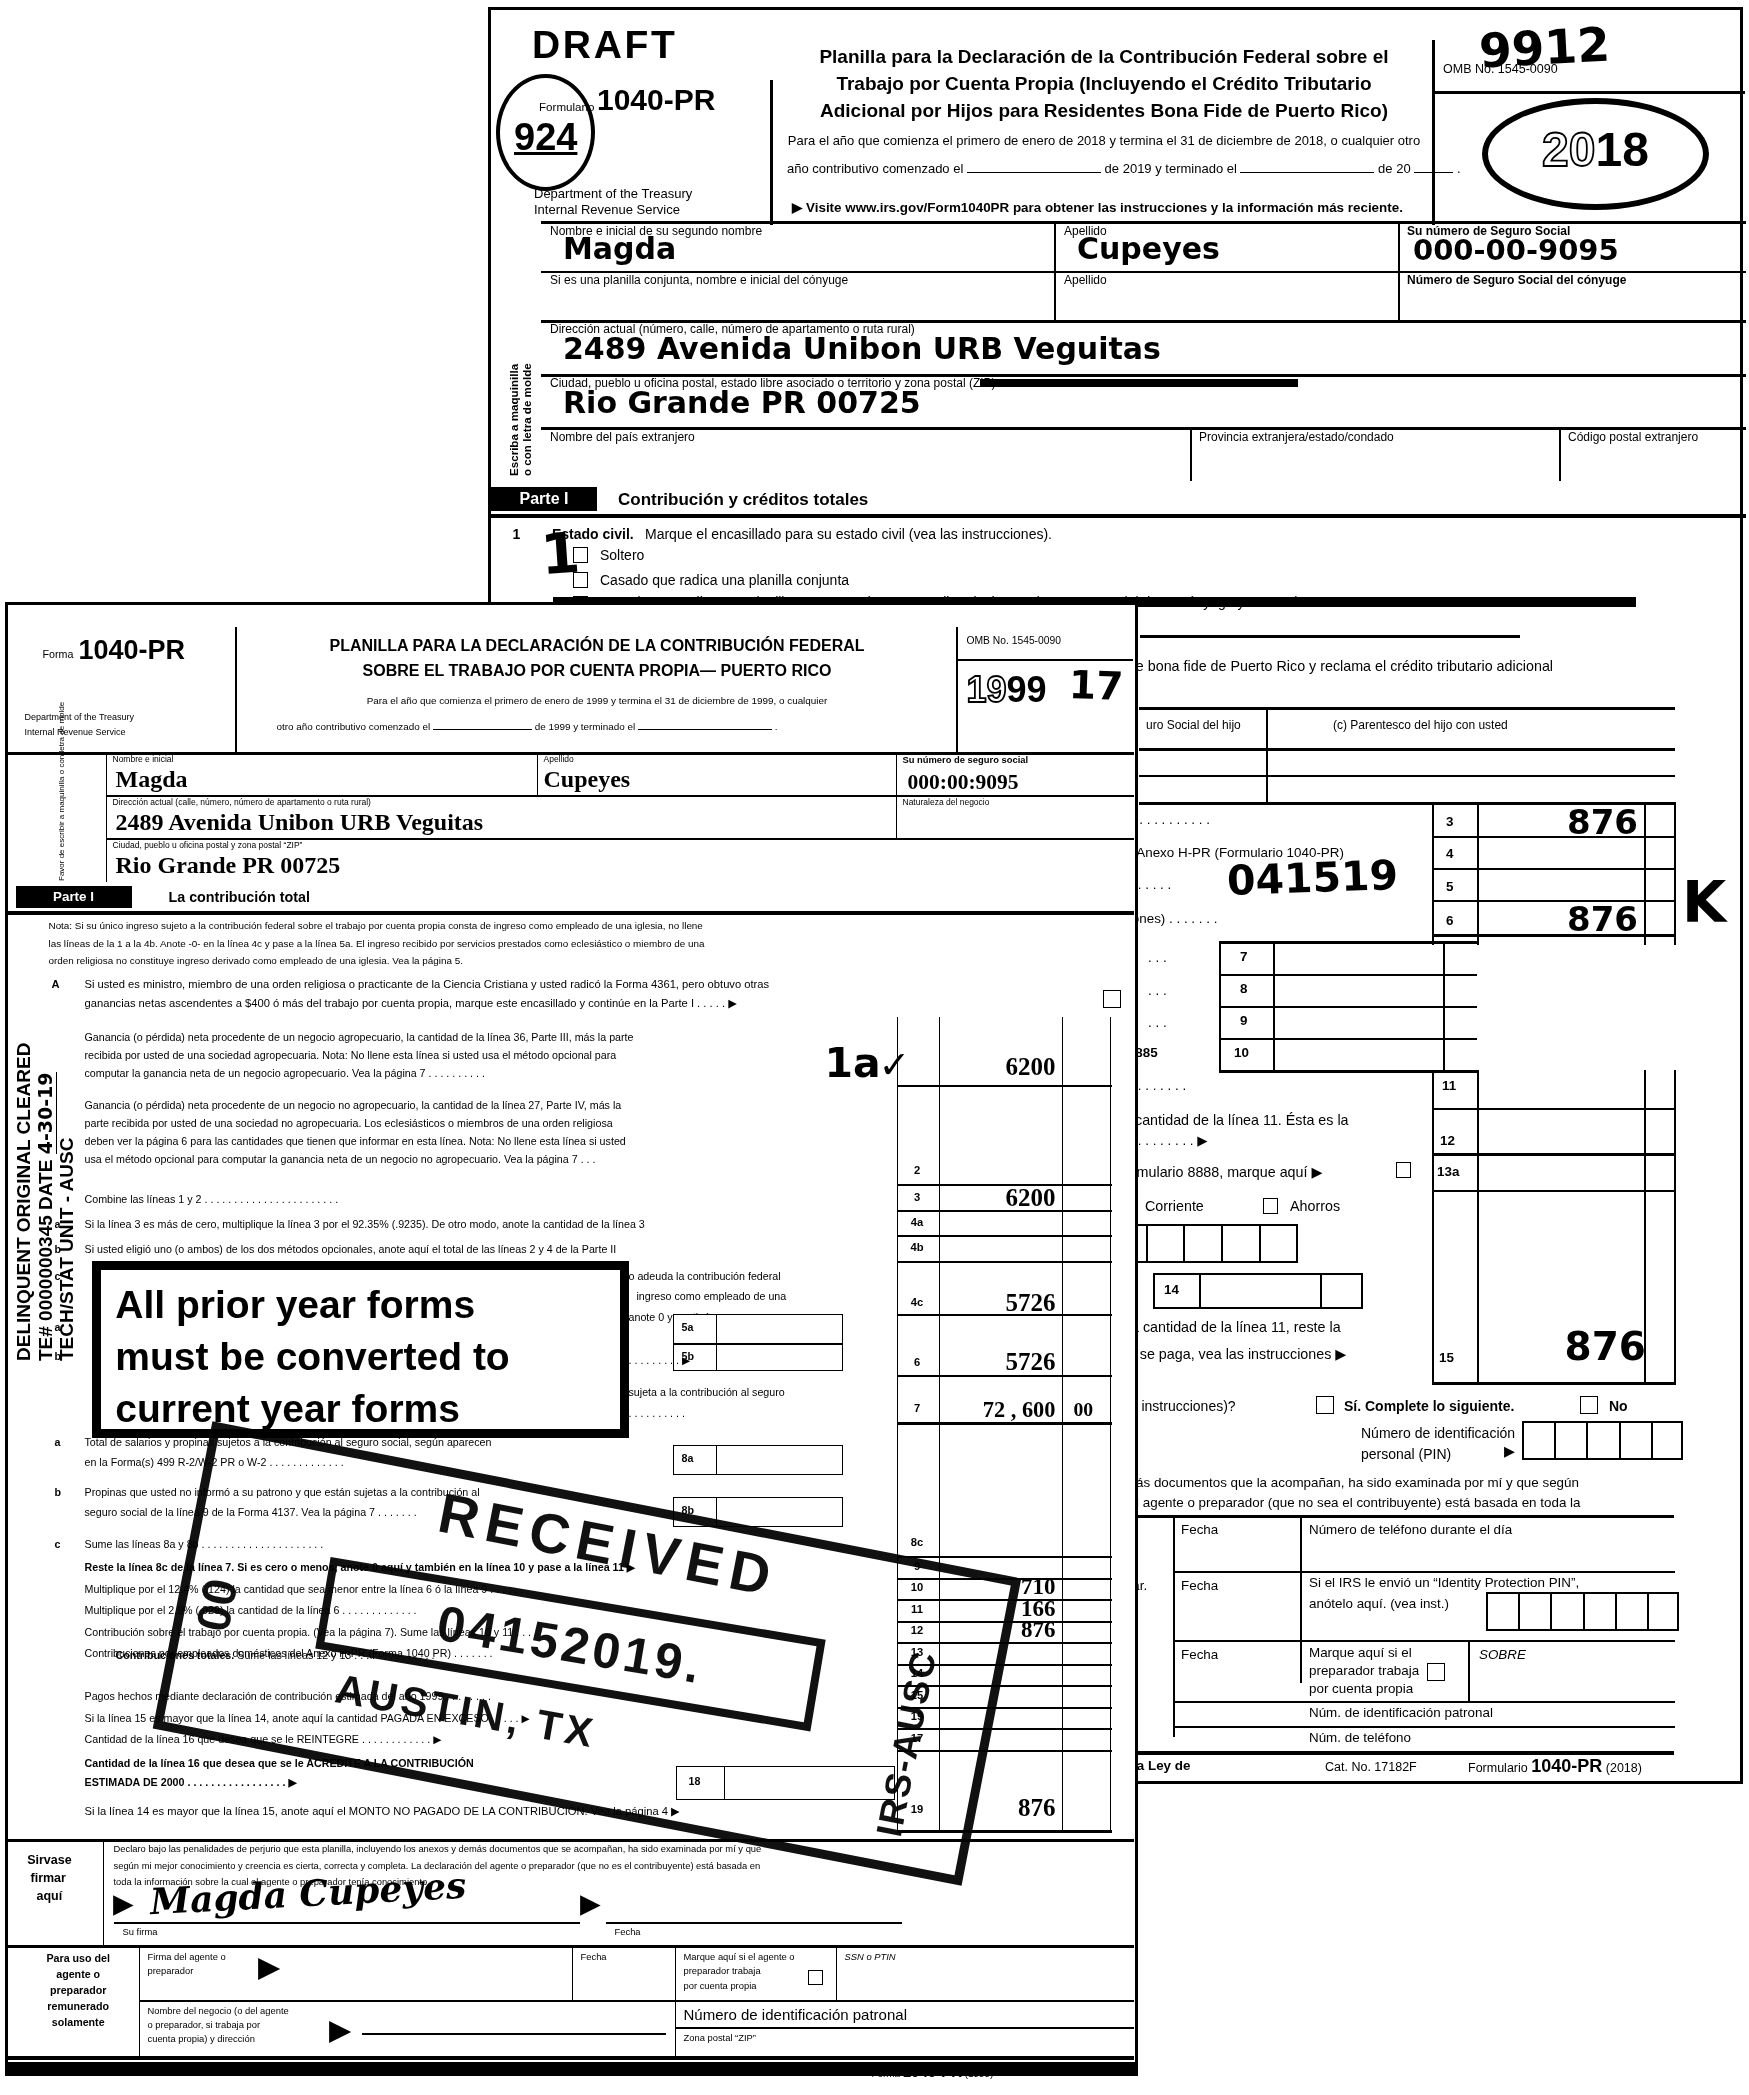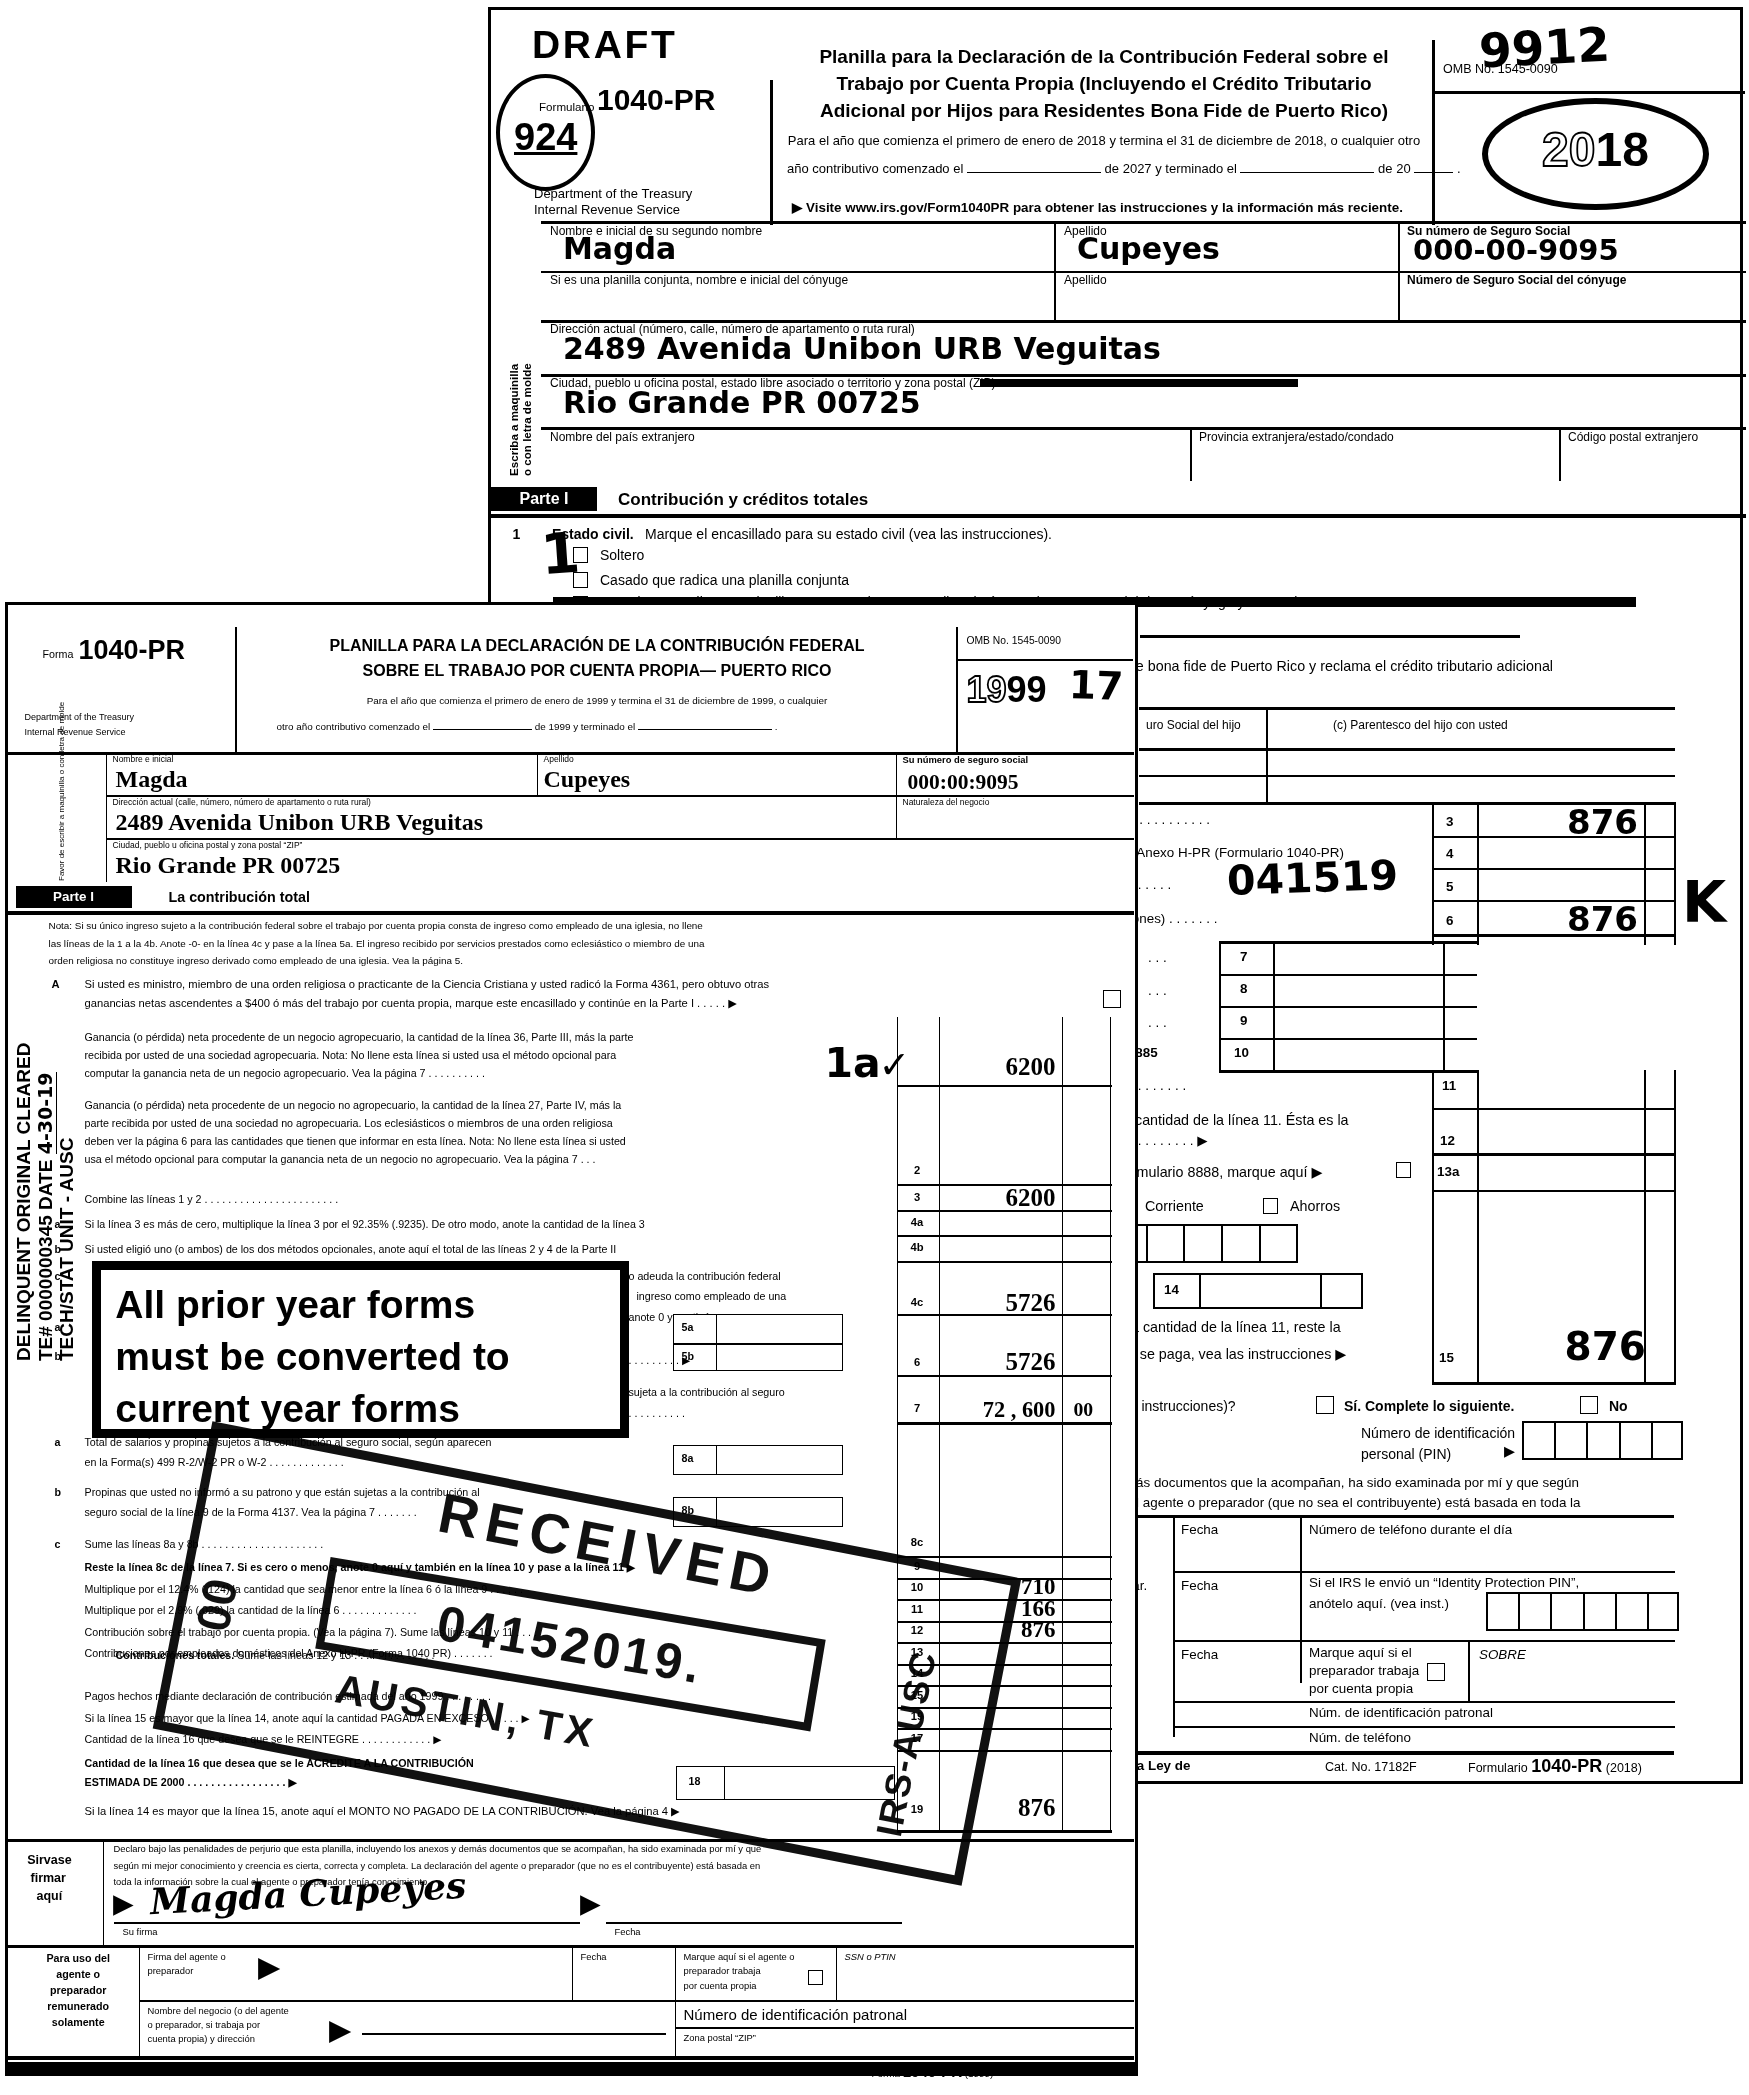--- a/index.html
+++ b/index.html
@@ -35,21 +35,21 @@
   <div class="s" style="left:43px;top:177px;font-size:13px;">Department of the Treasury</div>
   <div class="s" style="left:43px;top:193px;font-size:13px;">Internal Revenue Service</div>
   <div class="ln" style="left:279px;top:70px;width:2.7px;height:145px;"></div>
   <div class="s b ctr" style="left:288px;top:36px;width:650px;font-size:19px;">Planilla para la Declaración de la Contribución Federal sobre el</div>
   <div class="s b ctr" style="left:288px;top:63px;width:650px;font-size:19px;">Trabajo por Cuenta Propia (Incluyendo el Crédito Tributario</div>
   <div class="s b ctr" style="left:288px;top:90px;width:650px;font-size:19px;">Adicional por Hijos para Residentes Bona Fide de Puerto Rico)</div>
   <div class="s ctr" style="left:288px;top:124px;width:650px;font-size:13px;">Para el año que comienza el primero de enero de 2018 y termina el 31 de diciembre de 2018, o cualquier otro</div>
   <div class="s" style="left:296px;top:150px;font-size:13px;">
     <span>año contributivo comenzado el</span>
     <span class="blank" style="width:134px;"></span>
-    <span>de 2027 y terminado el</span>
+    <span>de 2019 y terminado el</span>
     <span class="blank" style="width:134px;"></span>
     <span>de 20</span>
     <span class="blank" style="width:39px;"></span>
     <span>.</span>
   </div>
   <div class="s b" style="left:301px;top:190px;font-size:13.4px;">▶ Visite www.irs.gov/Form1040PR para obtener las instrucciones y la información más reciente.</div>
   <div class="ln" style="left:941px;top:29.6px;width:2.7px;height:185px;"></div>
   <div class="s" style="left:952px;top:52px;font-size:12.5px;">OMB No. 1545-0090</div>
   <div class="s hw" style="left:988px;top:10.7px;font-size:47px;transform:rotate(-3deg);">9912</div>
   <div class="ln" style="left:941px;top:81px;width:313px;height:2.7px;"></div>

